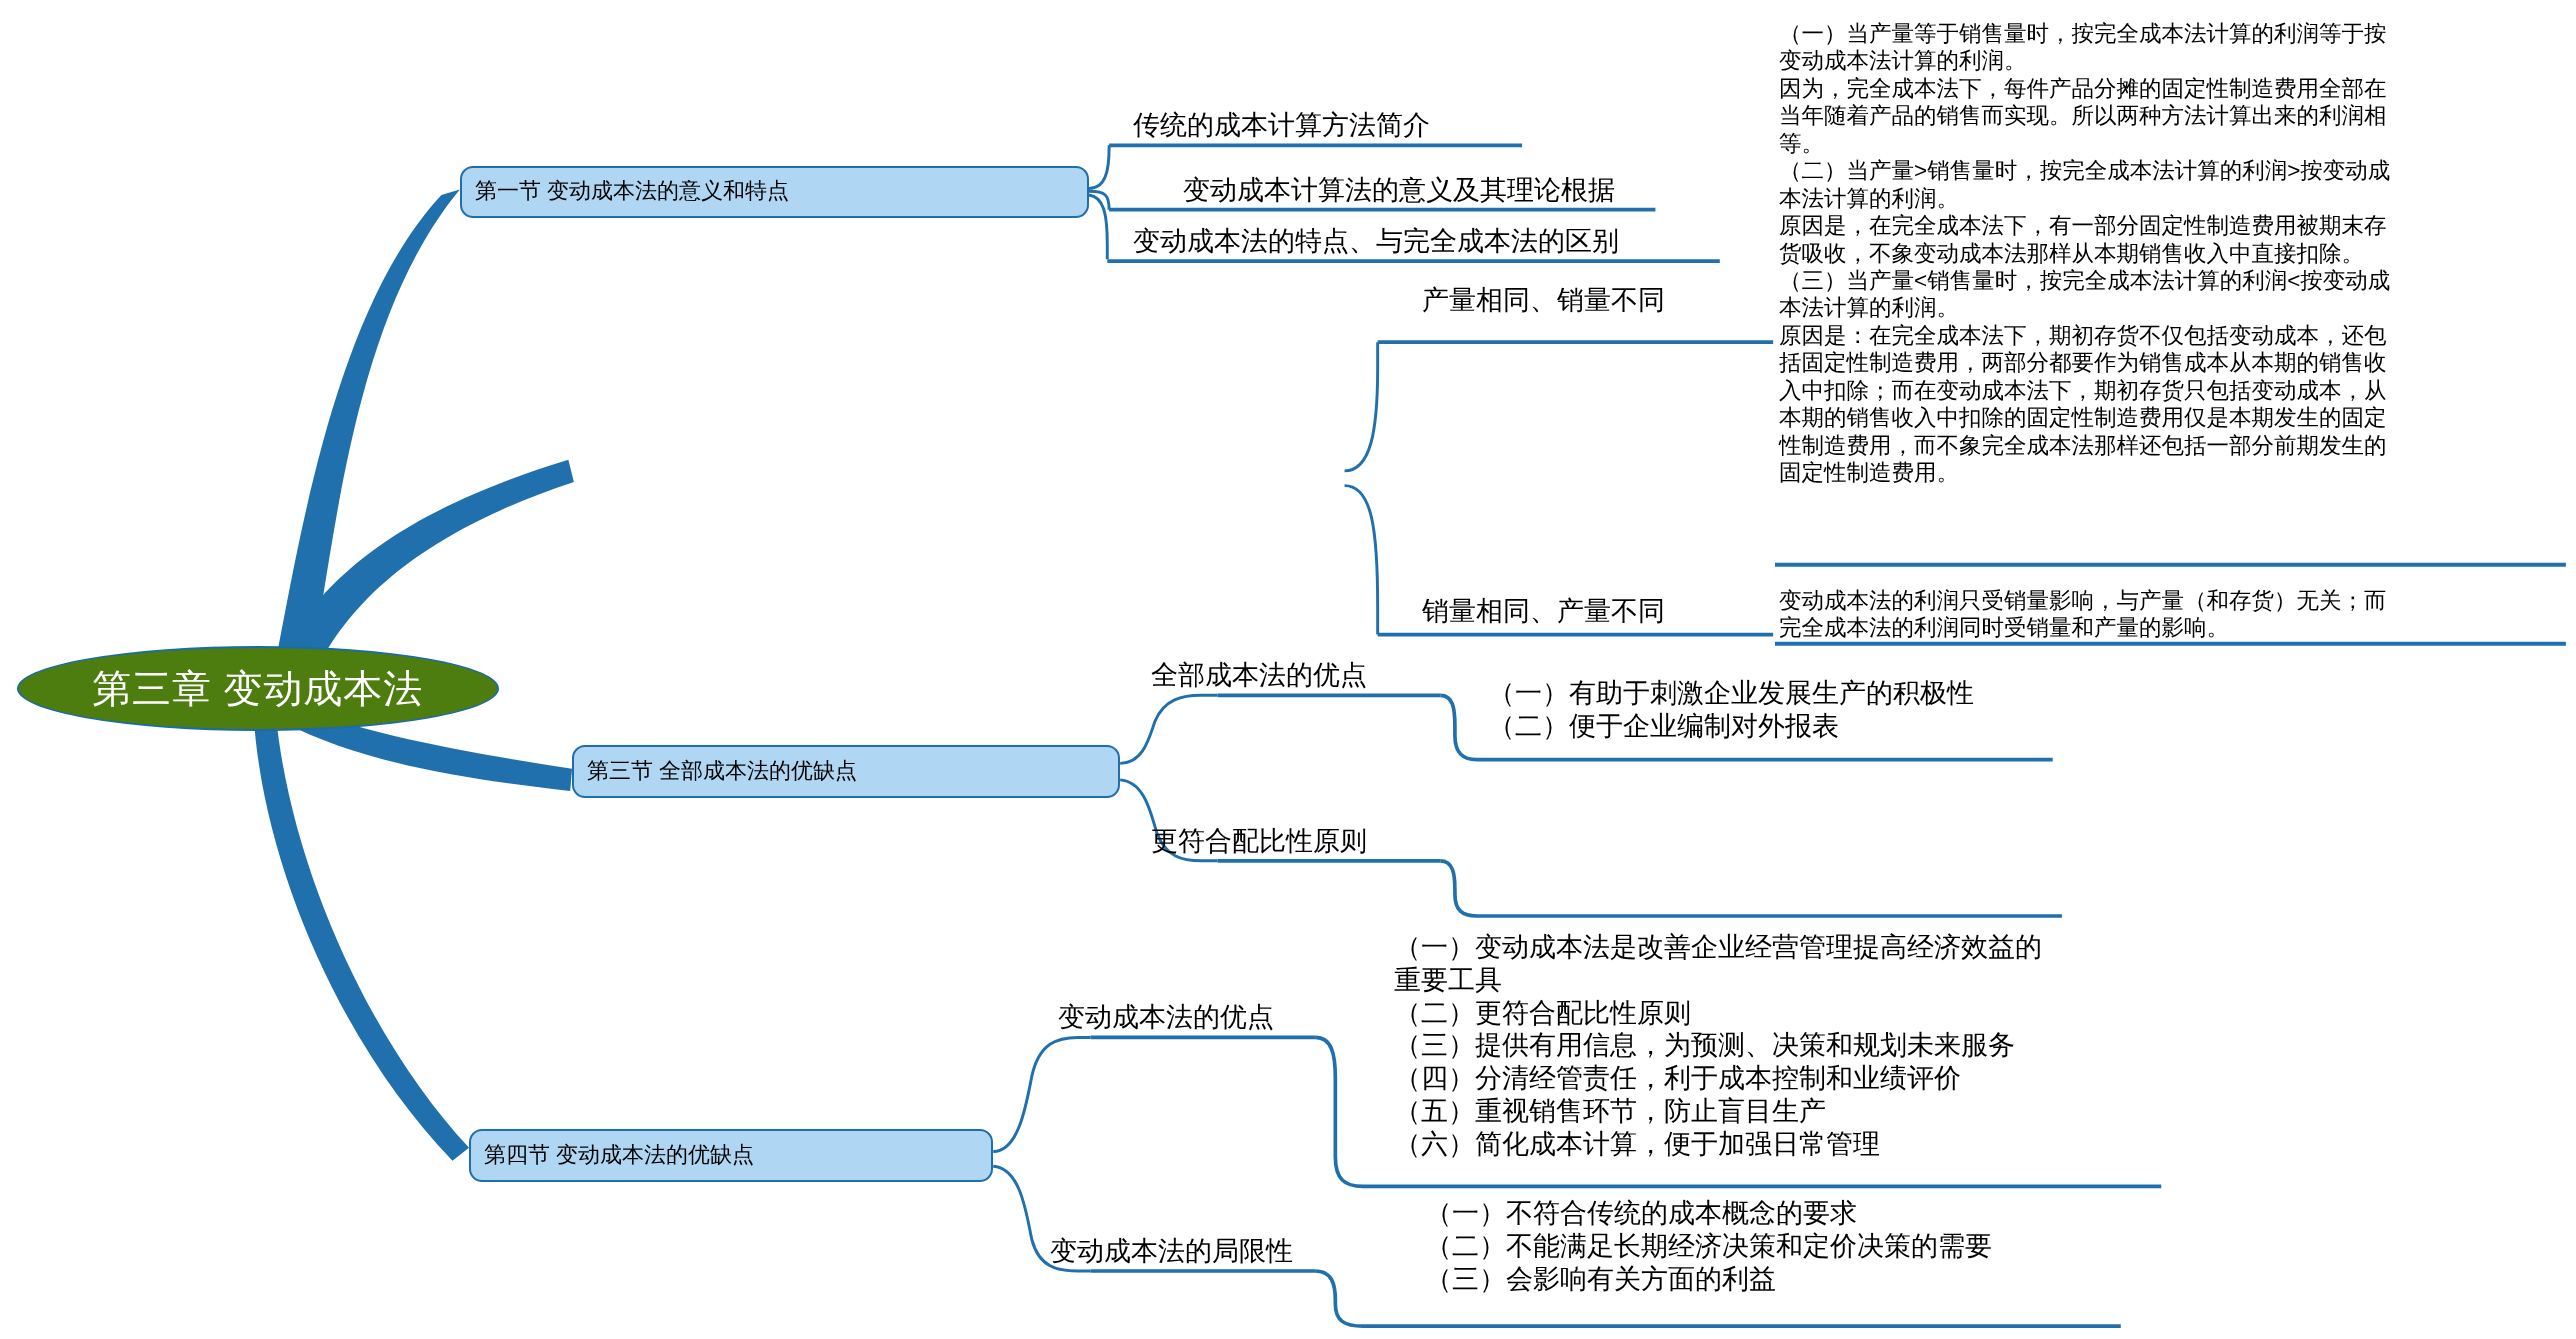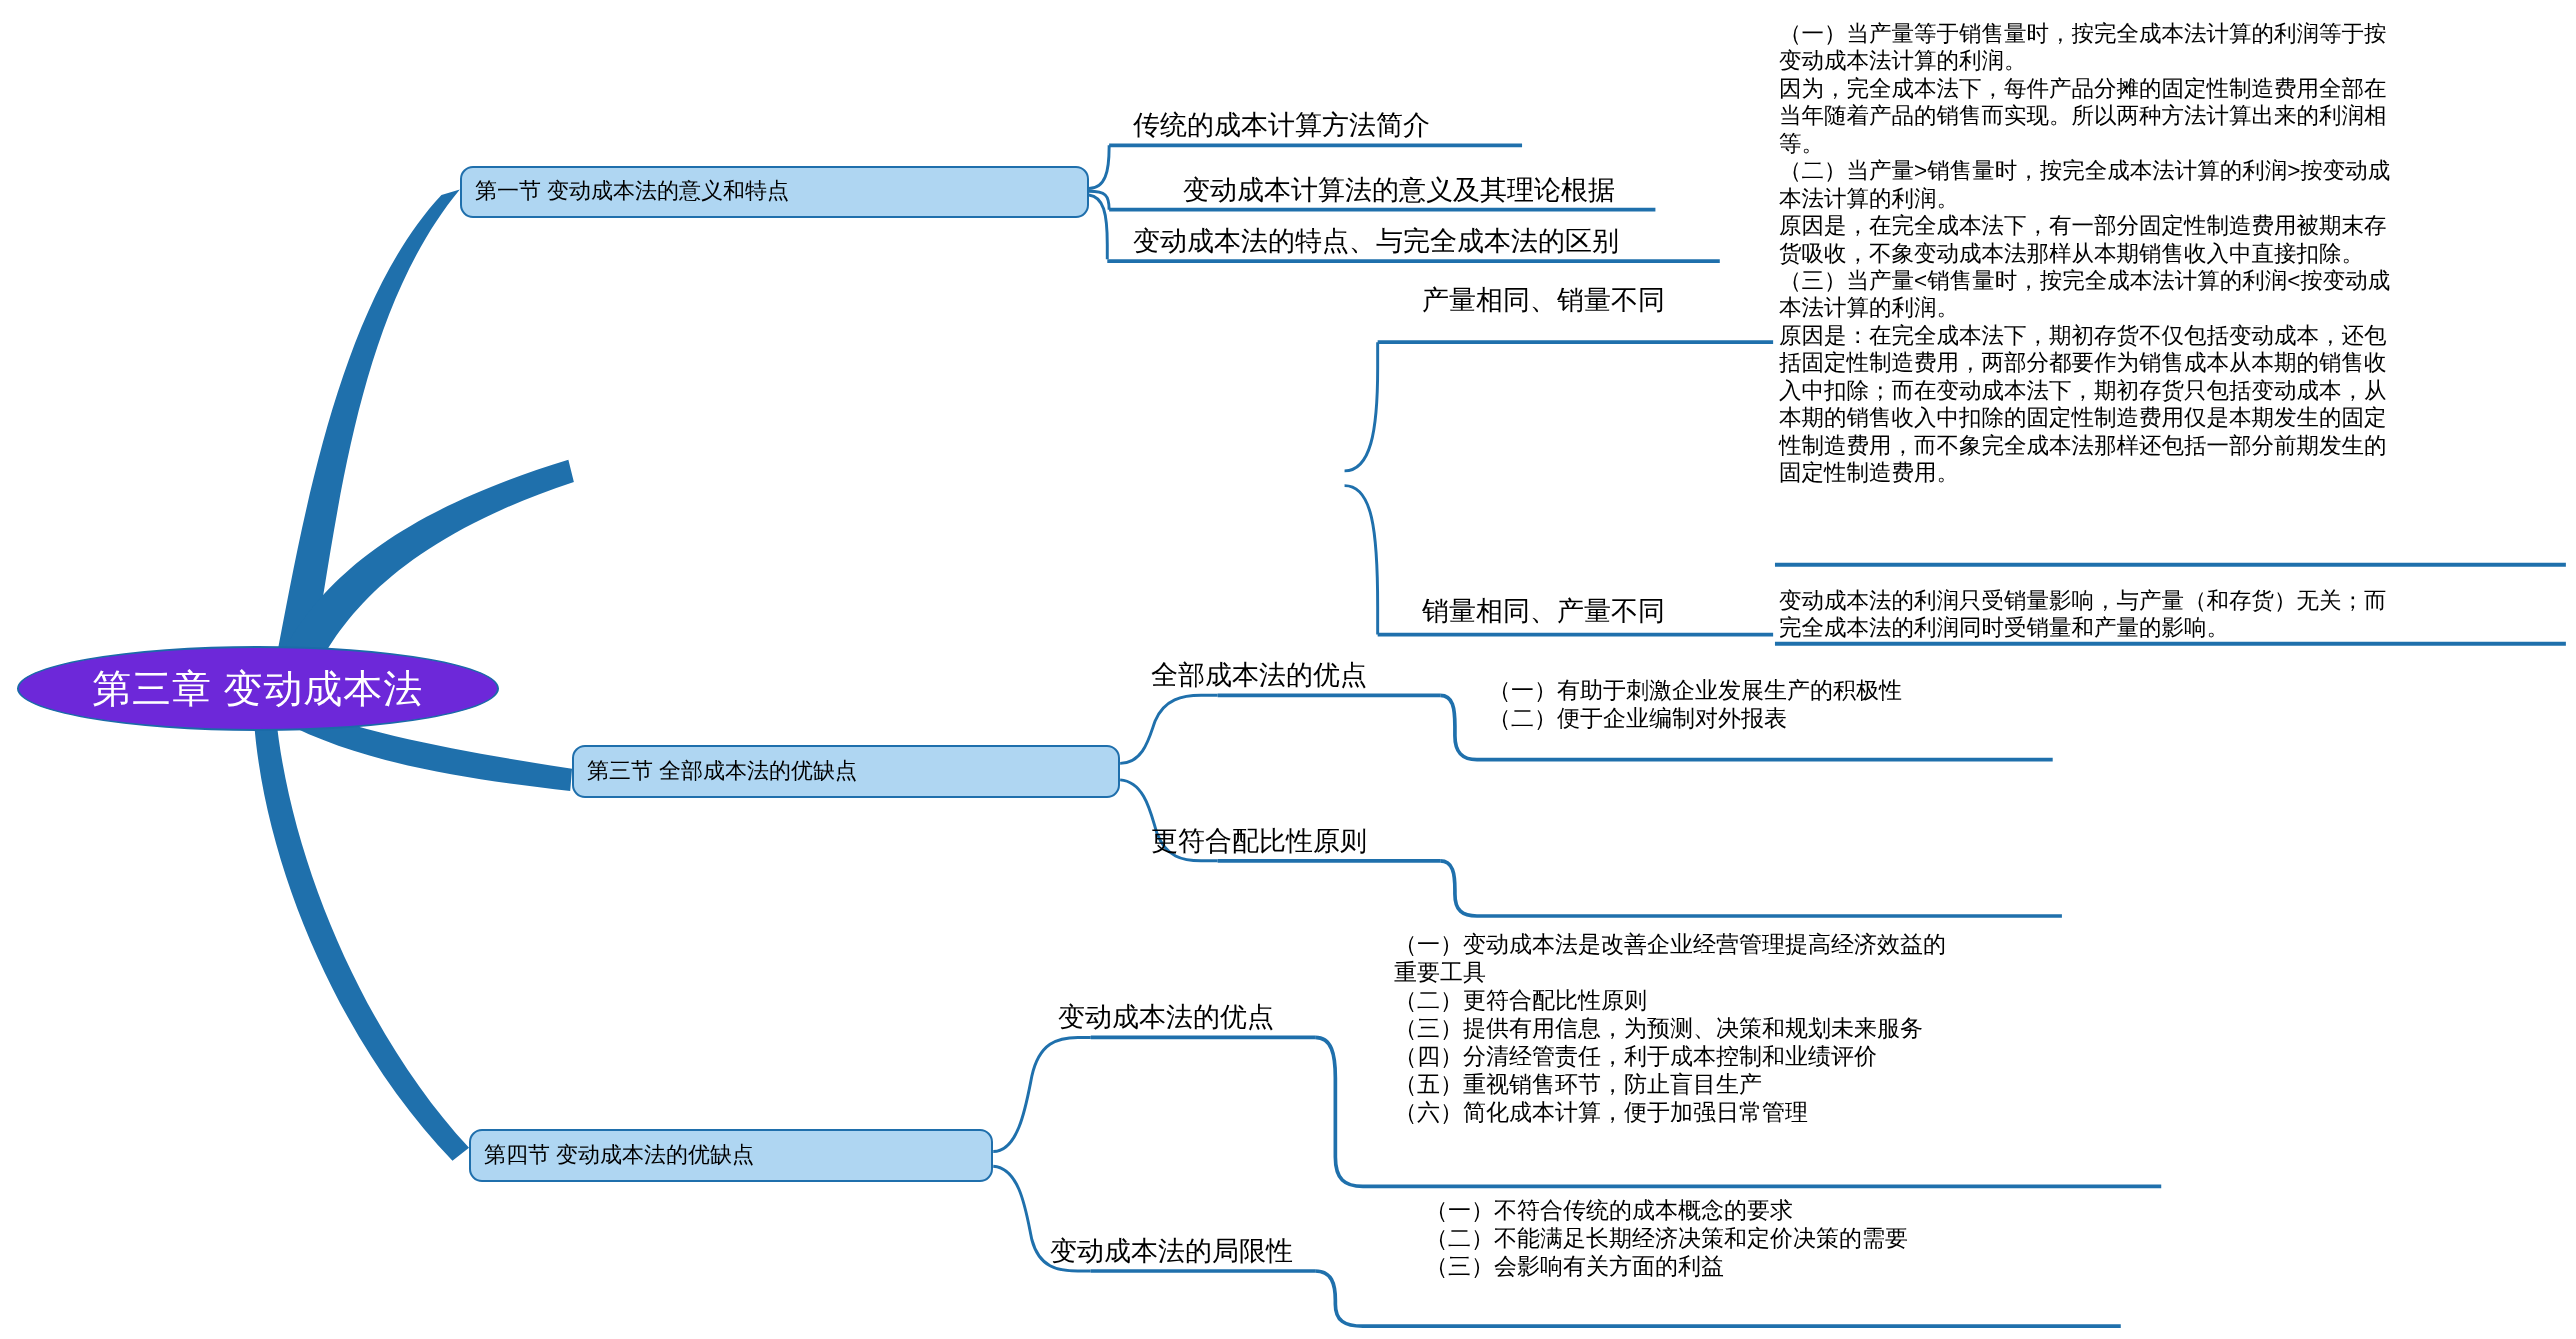--- a/index.html
+++ b/index.html
@@ -11,21 +11,21 @@
   }
   #canvas{position:absolute;inset:0;width:2576px;height:1340px;}
   svg.layer{position:absolute;left:0;top:0;width:2576px;height:1340px;pointer-events:none;}
 
   
   .node{position:absolute;box-sizing:border-box;}
 
   .root-node{
     left:16.6px;top:646px;width:482px;height:85px;
     border-radius:50%/50%;
-    background:#6d28d9;
+    background:#4d7c0f;
     border:2.8px solid #1B6BA8;
     display:flex;align-items:center;justify-content:center;
     color:#ffffff;font-size:39px;line-height:1;white-space:nowrap;
     letter-spacing:0.9px;
     z-index:5;
   }
 
   .section-node{
     background:#AFD6F2;
     border:2.3px solid #1F6FAC;
@@ -45,21 +45,21 @@
     color:#000;white-space:nowrap;z-index:4;
   }
 
   
   .leaf-text{
     position:absolute;
     font-size:24px;line-height:1.205;
     color:#000;z-index:4;white-space:pre-line;
   }
   .leaf-text.small{font-size:22.5px;line-height:1.22;}
-  .leaf-text.big{font-size:23px;line-height:1.215;}
+  .leaf-text.big{font-size:27px;line-height:1.215;}
 </style>
 </head>
 <body>
 
 <div id="canvas">
 
   <svg class="layer" viewBox="0 0 2801 1457" preserveAspectRatio="none">
 
     <g fill="#1F70AC">
 

